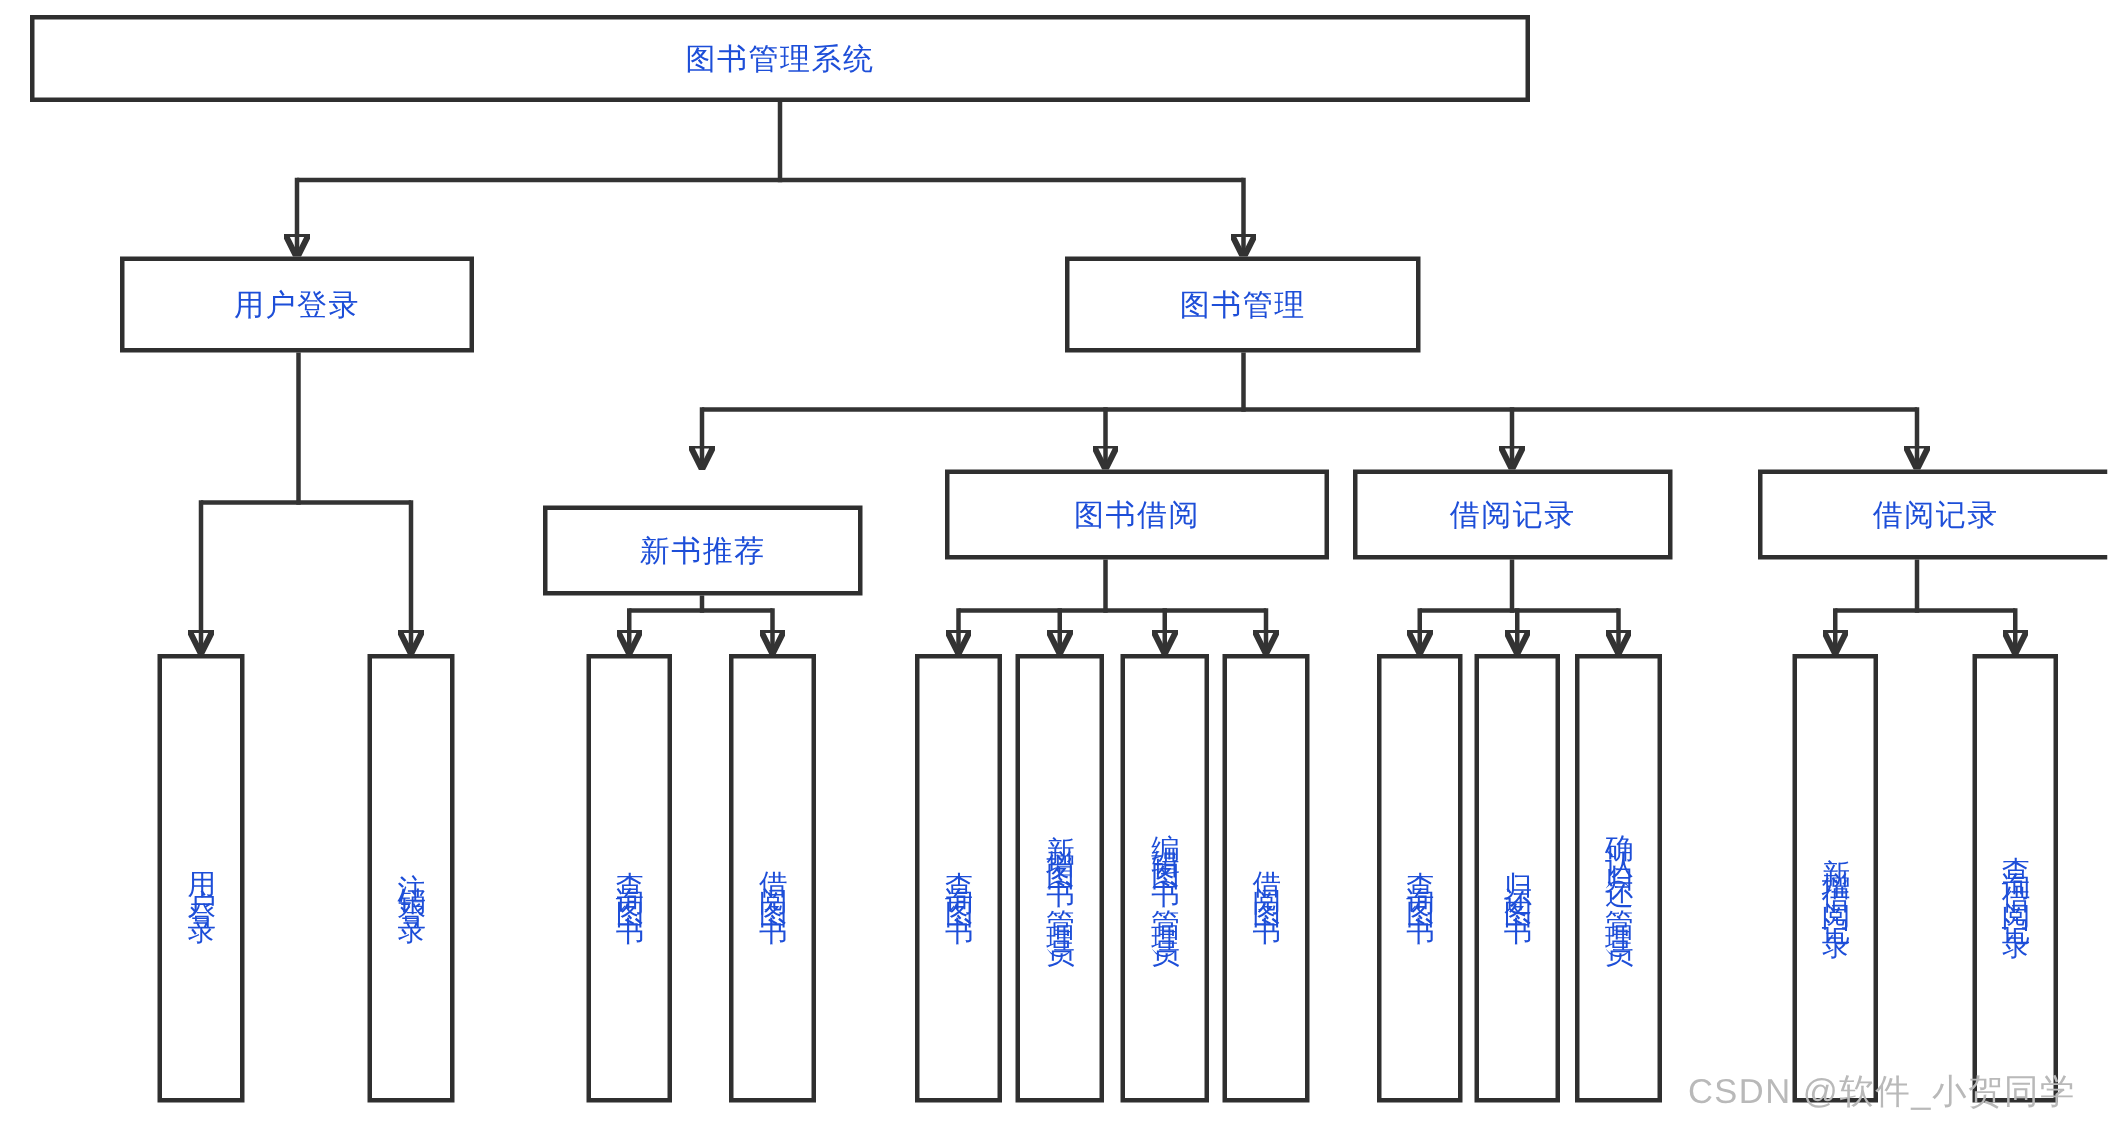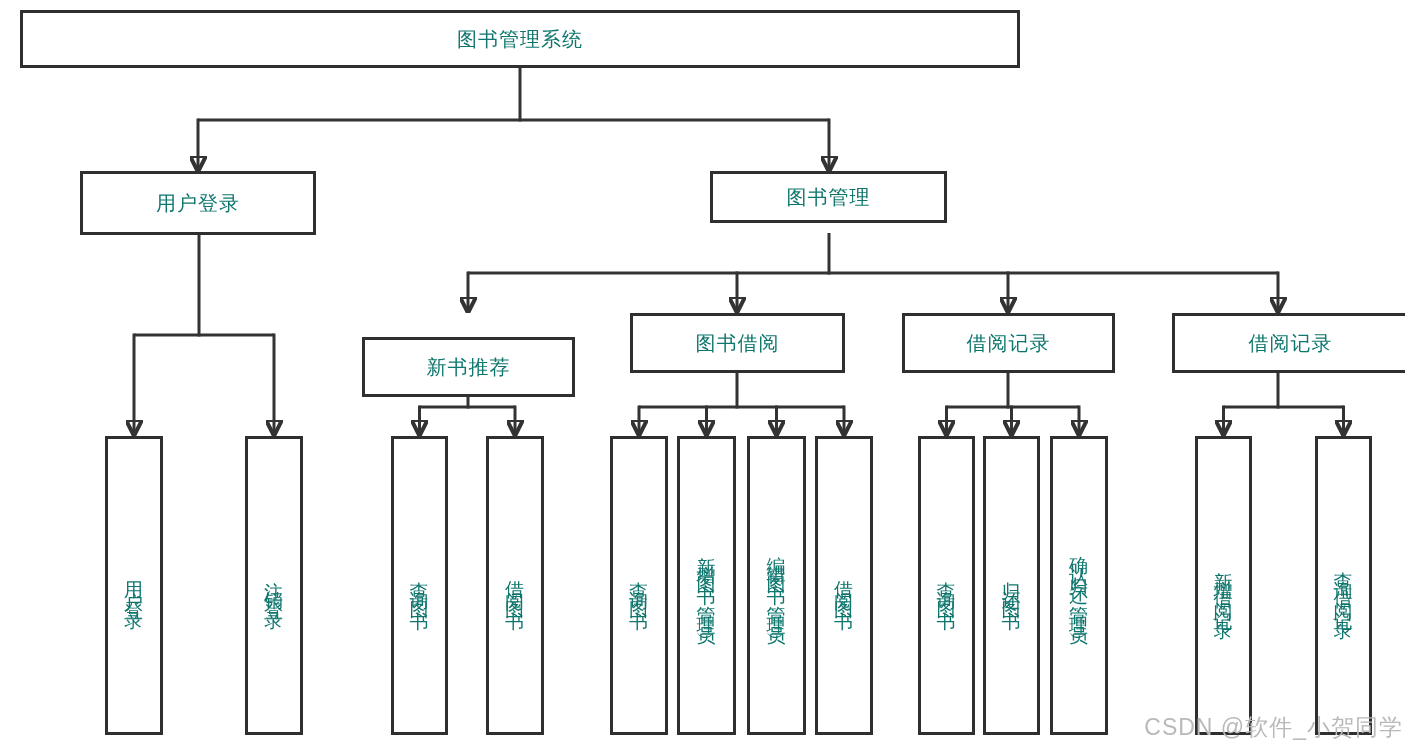--- a/index.html
+++ b/index.html
@@ -19,33 +19,33 @@
   }
   #connectors path { stroke: #333333; stroke-width: 3; fill: none; }
   .node {
     position: absolute;
     box-sizing: border-box;
     border: 3px solid #2f2f2f;
     background: #ffffff;
     display: flex;
     align-items: center;
     justify-content: center;
-    color: #0f766e;
+    color: #1d4ed8;
     font-size: 20px;
     letter-spacing: 1px;
     z-index: 1;
   }
   
   #root-box        { left: 20px;   top: 10px;  width: 1000px; height: 58px; }
   
   #user-login      { left: 80px;   top: 171px; width: 236px;  height: 64px; }
-  #book-mgmt       { left: 710px;  top: 171px; width: 237px;  height: 52px; }
+  #book-mgmt       { left: 710px;  top: 171px; width: 237px;  height: 64px; }
   
   #new-book-rec    { left: 362px;  top: 313px; width: 213px;  height: 60px; margin-top: 24px; }
-  #book-borrow     { left: 630px;  top: 313px; width: 215px;  height: 60px; }
+  #book-borrow     { left: 630px;  top: 313px; width: 256px;  height: 60px; }
   #current-borrow  { left: 902px;  top: 313px; width: 213px;  height: 60px; }
   #borrow-records  { left: 1172px; top: 313px; width: 237px;  height: 60px; }
   
   .leaf {
     top: 436px;
     height: 299px;
     width: 58px;
     writing-mode: vertical-rl;
     text-orientation: mixed;
     font-size: 19px;
@@ -60,21 +60,21 @@
   #leaf-bb-add      { left: 677px; width: 59px; }
   #leaf-bb-edit     { left: 747px; width: 59px; }
   #leaf-bb-borrow   { left: 815px; }
   #leaf-cur-query   { left: 918px; width: 57px; }
   #leaf-cur-return  { left: 983px; width: 57px; }
   #leaf-cur-confirm { left: 1050px; }
   #leaf-rec-add     { left: 1195px; width: 57px; }
   #leaf-rec-query   { left: 1315px; width: 57px; }
   #watermark {
     position: absolute;
-    right: 2px;
+    right: 21px;
     top: 712px;
     font-size: 23px;
     color: #b9b9b9;
     letter-spacing: 1px;
     z-index: 2;
     white-space: nowrap;
   }
 </style>
 </head>
 <body>

